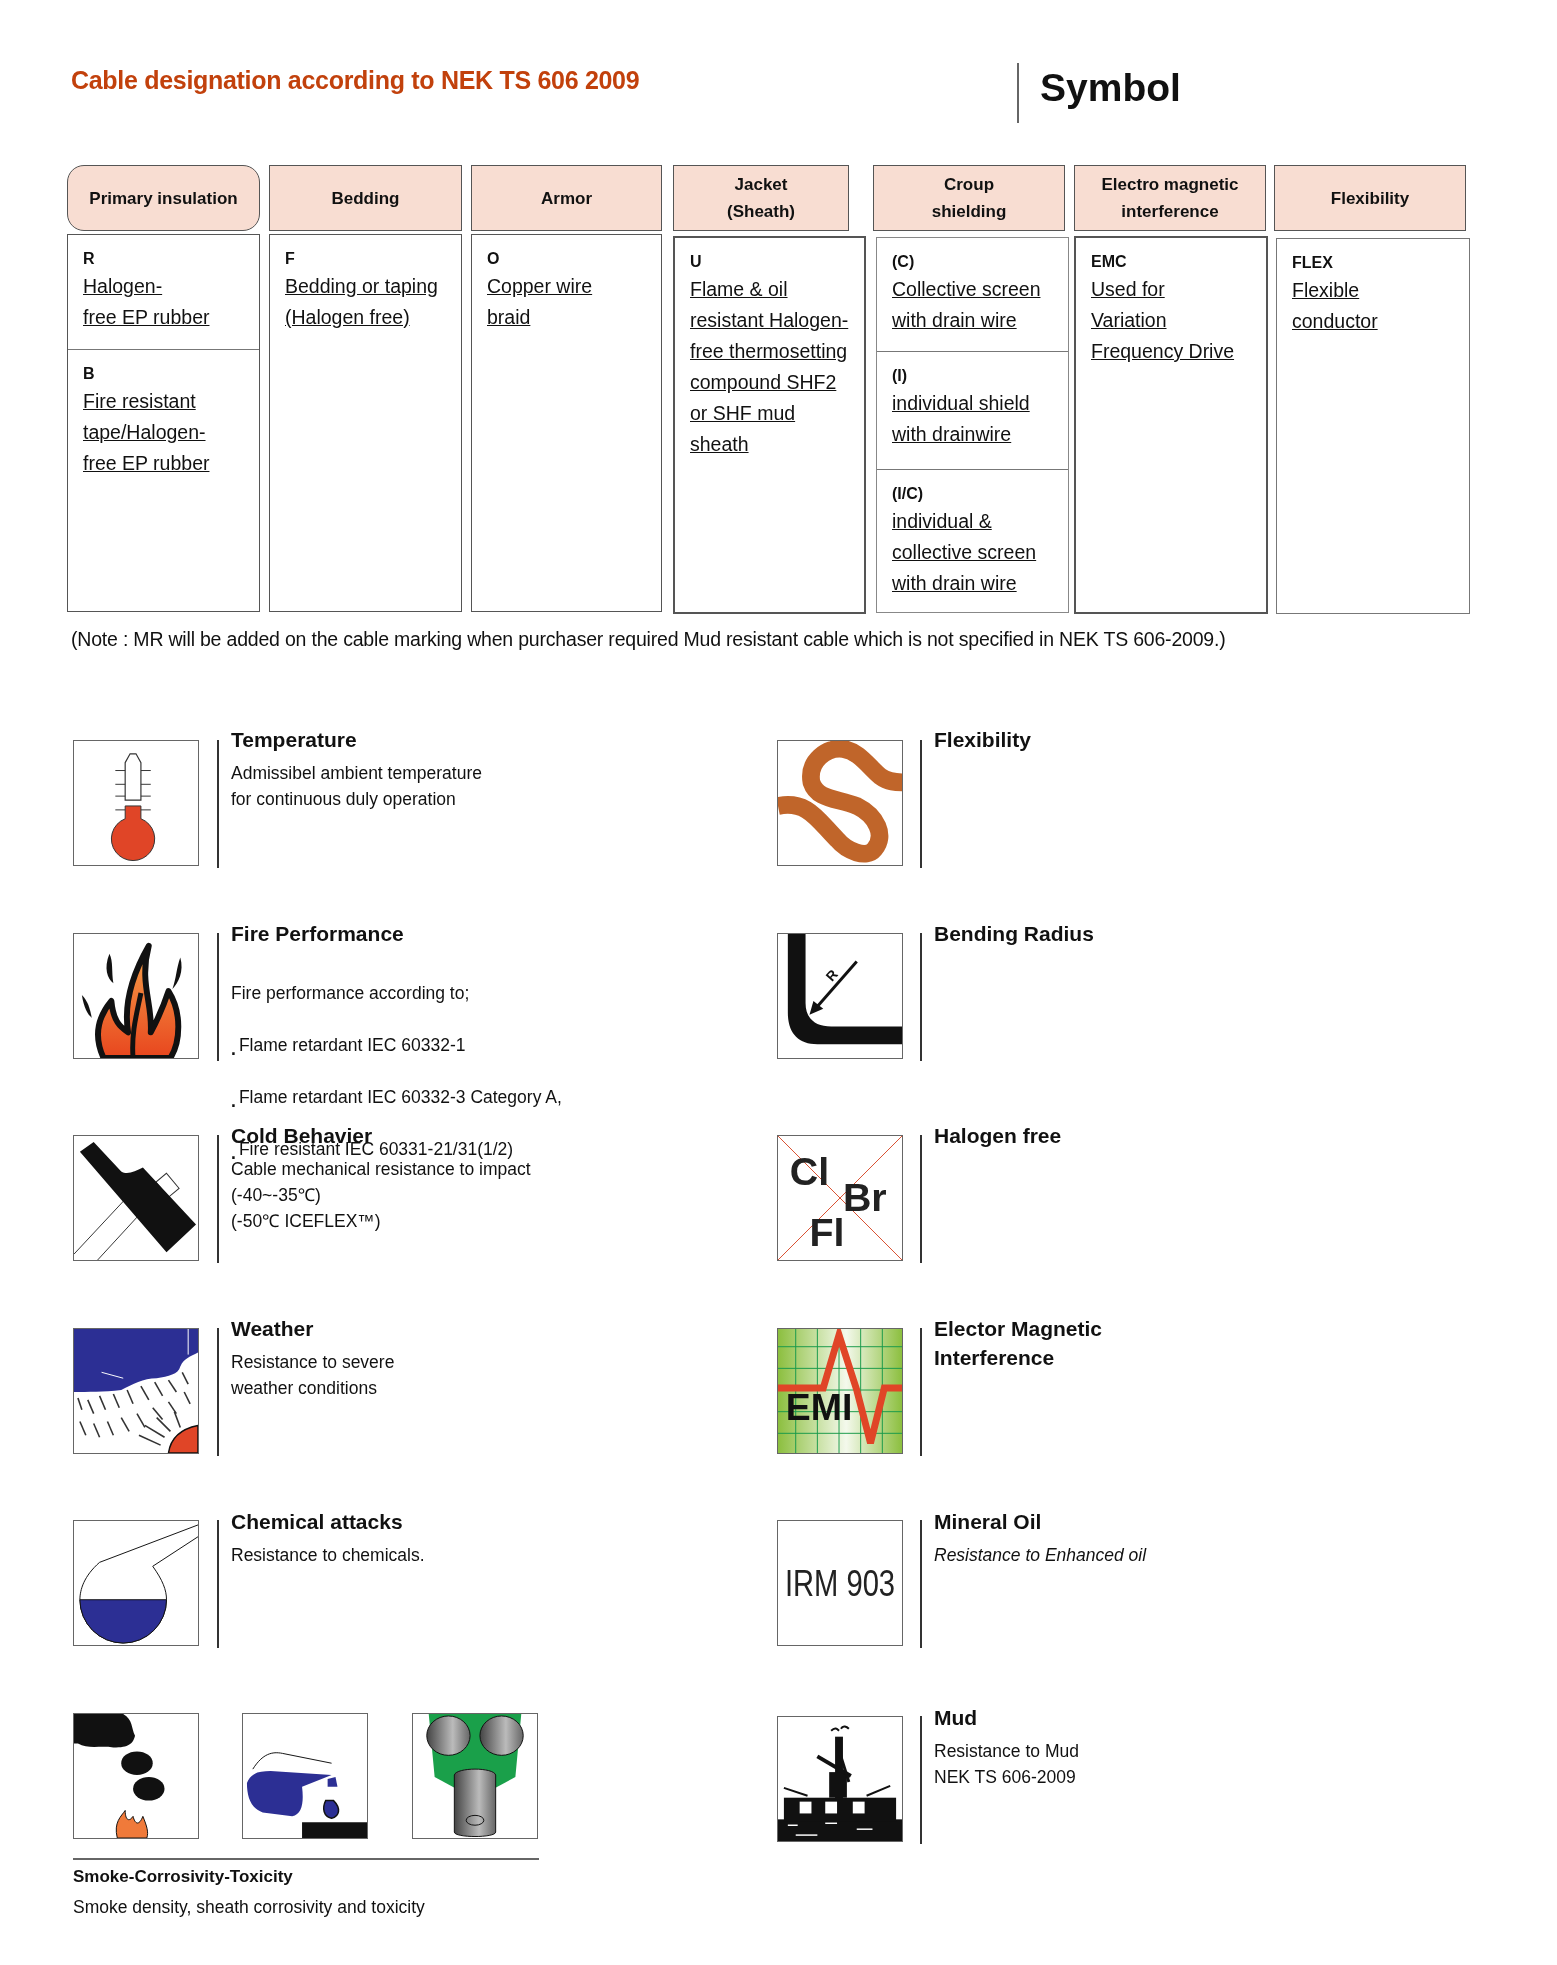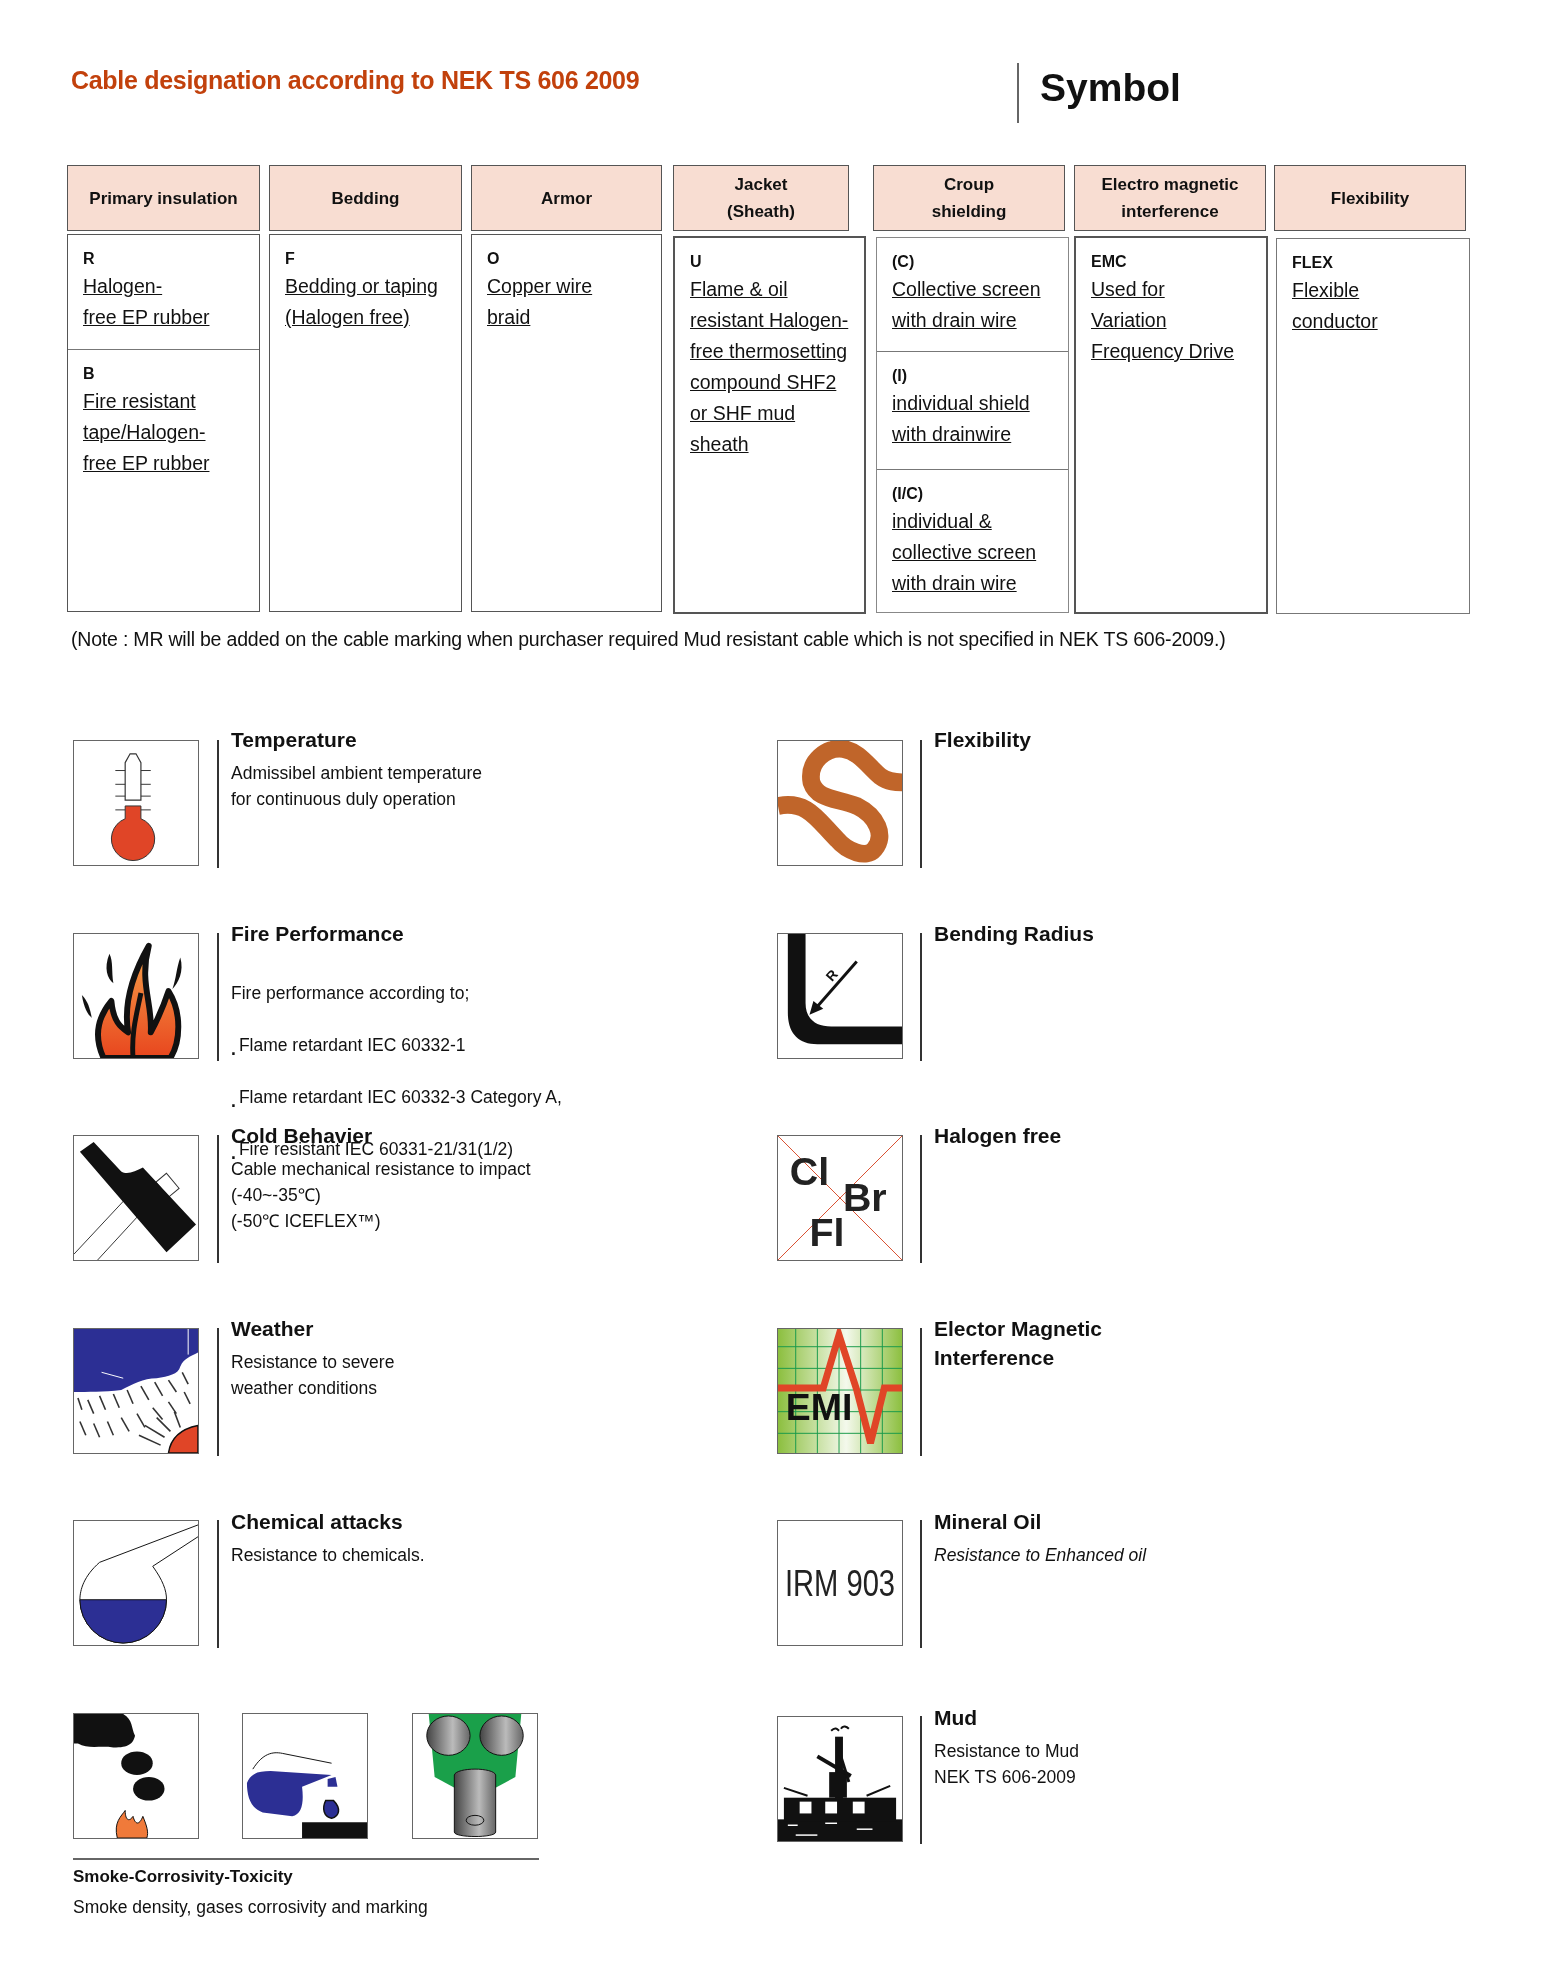--- a/index.html
+++ b/index.html
@@ -27,21 +27,21 @@
   .hline { position:absolute; height:1.5px; background:#666; }
 </style>
 </head>
 <body>
 
 <div class="abs title">Cable designation according to NEK TS 606 2009</div>
 <div class="abs title-divider"></div>
 <div class="abs symbol-title">Symbol</div>
 
 <div>
-  <div class="hdr" style="left:67px;width:193px;">Primary insulation</div>
+  <div class="hdr" style="left:67px;width:193px;border-radius:17px;">Primary insulation</div>
   <div class="hdr" style="left:269px;width:193px;">Bedding</div>
   <div class="hdr" style="left:471px;width:191px;">Armor</div>
   <div class="hdr" style="left:673px;width:176px;white-space:pre-line;">Jacket
 (Sheath)</div>
   <div class="hdr" style="left:873px;width:192px;white-space:pre-line;">Croup
 shielding</div>
   <div class="hdr" style="left:1074px;width:192px;white-space:pre-line;">Electro magnetic
 interference</div>
   <div class="hdr" style="left:1274px;width:192px;">Flexibility</div>
 
@@ -251,21 +251,21 @@
       </defs>
     <path d="M16 0 L110 0 L104 64 L82 76 L44 76 L22 64 Z" fill="#1aa04a"></path>
     <ellipse cx="36" cy="22" rx="22" ry="20" fill="url(#gm)" stroke="#111" stroke-width="1"></ellipse>
     <ellipse cx="90" cy="22" rx="22" ry="20" fill="url(#gm)" stroke="#111" stroke-width="1"></ellipse>
     <path d="M42 62 C44 54 82 54 84 62 L84 120 C84 126 42 126 42 120 Z" fill="url(#gm)" stroke="#111" stroke-width="1"></path>
     <ellipse cx="63" cy="108" rx="9" ry="5" fill="none" stroke="#111" stroke-width="1"></ellipse>
   </svg>
 </div>
 <div class="hline" style="left:73px;top:1858px;width:466px;"></div>
 <div class="sym-title" style="left:73px;top:1862px;font-size:17px;text-align:center;">Smoke-Corrosivity-Toxicity</div>
-<div class="sym-desc" style="left:73px;top:1894px;">Smoke density, gases corrosivity and marking</div>
+<div class="sym-desc" style="left:73px;top:1894px;">Smoke density, sheath corrosivity and toxicity</div>
 
 <div class="sym-box" style="left:777px;top:740px;">
   <svg viewBox="0 0 126 126">
     <path d="M0 66 C30 60 40 80 60 100 C70 112 90 120 98 110 C110 96 100 76 80 66 C60 58 40 60 34 42 C30 20 50 6 66 8 C82 10 92 26 104 36 C112 42 120 42 126 42" fill="none" stroke="#c0652a" stroke-width="18"></path>
   </svg>
 </div>
 <div class="vline" style="left:920px;top:740px;"></div>
 <div class="sym-title" style="left:934px;top:725px;">Flexibility</div>
 
 <div class="sym-box" style="left:777px;top:933px;">

